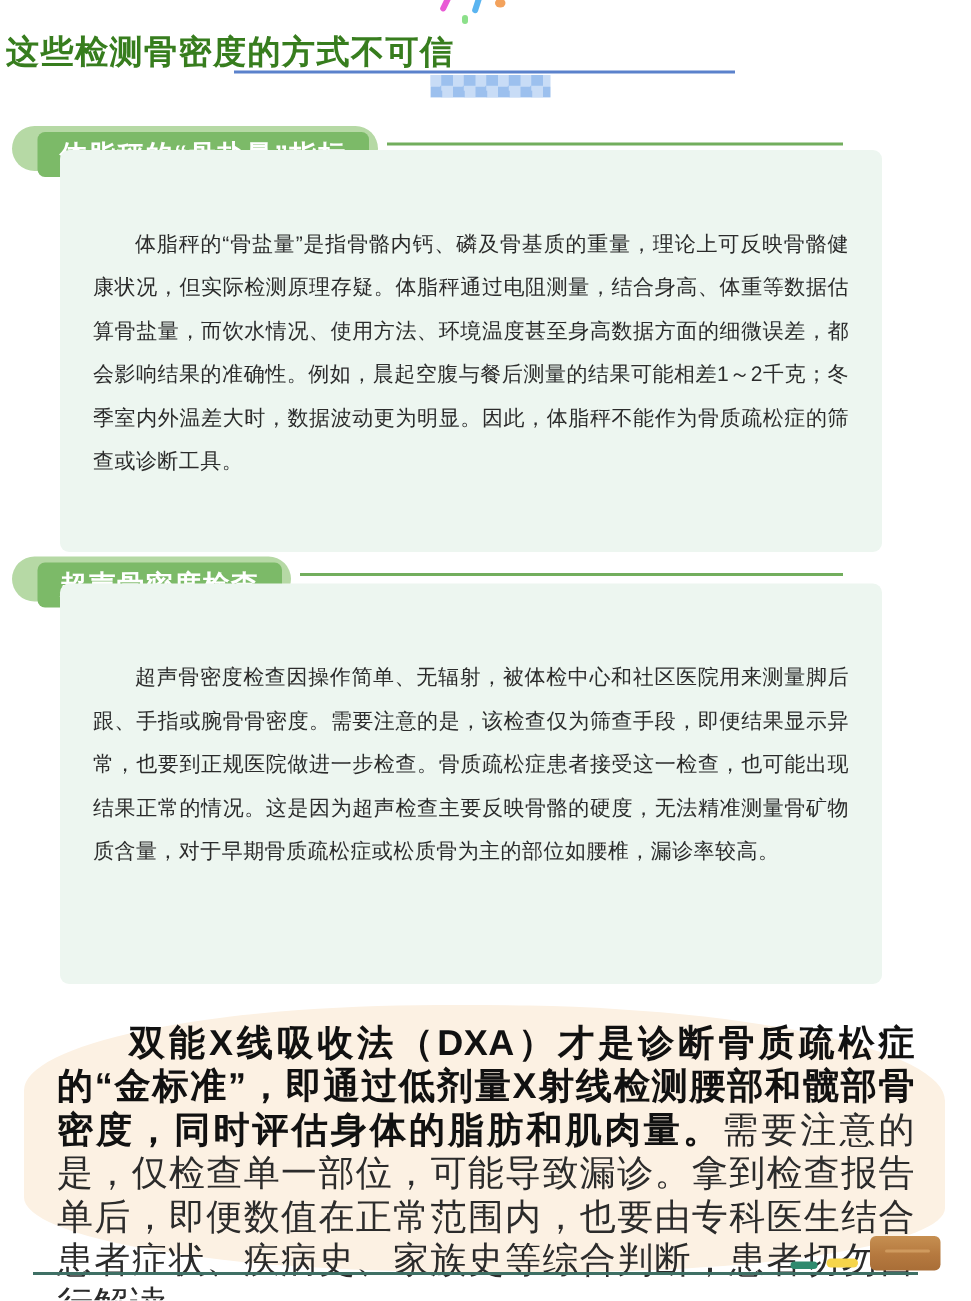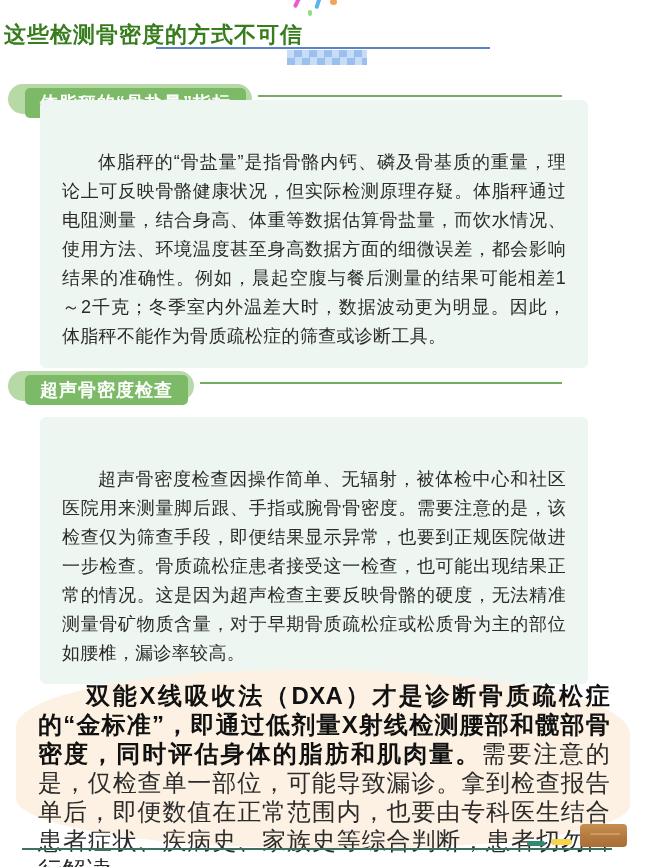--- a/index.html
+++ b/index.html
@@ -35,21 +35,21 @@
     font-size:18px;line-height:30px;padding:0 15px;border-radius:5px;white-space:nowrap;
     letter-spacing:1px;
   }
   .head-line{flex:1;height:2px;background:#72ae5d;margin:7px 0 0 12px;}
   
   .panel{
     position:absolute;left:40px;width:548px;background:#edf6f0;border-radius:6px;
     box-sizing:border-box;padding:48px 22px 0 22px;
   }
   .body-text{
-    margin:0;font-size:18px;line-height:29px;color:#2b2b2b;
+    margin:0;font-size:14px;line-height:29px;color:#2b2b2b;
     text-align:justify;text-indent:2em;letter-spacing:0.3px;
   }
   
   .blob{
     position:absolute;left:16px;top:670px;width:614px;height:178px;background:#fcf1e3;
     border-radius:45% 50% 42% 48% / 32% 36% 24% 28%;
   }
   .conclusion{
     position:absolute;left:38px;top:681px;width:572px;margin:0;
     font-size:24px;line-height:29px;color:#2b2b2b;text-align:justify;text-indent:2em;
@@ -94,21 +94,21 @@
     <p class="body-text">体脂秤的“骨盐量”是指骨骼内钙、磷及骨基质的重量，理论上可反映骨骼健康状况，但实际检测原理存疑。体脂秤通过电阻测量，结合身高、体重等数据估算骨盐量，而饮水情况、使用方法、环境温度甚至身高数据方面的细微误差，都会影响结果的准确性。例如，晨起空腹与餐后测量的结果可能相差1～2千克；冬季室内外温差大时，数据波动更为明显。因此，体脂秤不能作为骨质疏松症的筛查或诊断工具。</p>
   </div>
 
   <div class="section-head" style="top:375px;">
     <div class="badge-wrap">
       <div class="badge-back"></div>
       <div class="badge-main">超声骨密度检查</div>
     </div>
     <div class="head-line"></div>
   </div>
-  <div class="panel" style="top:389px;height:267px;margin-top:28px;">
+  <div class="panel" style="top:389px;height:267px;">
     <p class="body-text">超声骨密度检查因操作简单、无辐射，被体检中心和社区医院用来测量脚后跟、手指或腕骨骨密度。需要注意的是，该检查仅为筛查手段，即便结果显示异常，也要到正规医院做进一步检查。骨质疏松症患者接受这一检查，也可能出现结果正常的情况。这是因为超声检查主要反映骨骼的硬度，无法精准测量骨矿物质含量，对于早期骨质疏松症或松质骨为主的部位如腰椎，漏诊率较高。</p>
   </div>
 
   <div class="blob"></div>
   <p class="conclusion"><strong>双能X线吸收法（DXA）才是诊断骨质疏松症的“金标准”，即通过低剂量X射线检测腰部和髋部骨密度，同时评估身体的脂肪和肌肉量。</strong><span>需要注意的是，仅检查单一部位，可能导致漏诊。拿到检查报告单后，即便数值在正常范围内，也要由专科医生结合患者症状、疾病史、家族史等综合判断，患者切勿自行解读。</span></p>
 
   <span class="pill pill-teal"></span>
   <span class="pill pill-yellow"></span>
   <span class="book"></span>
   <div class="footer-line"></div>

